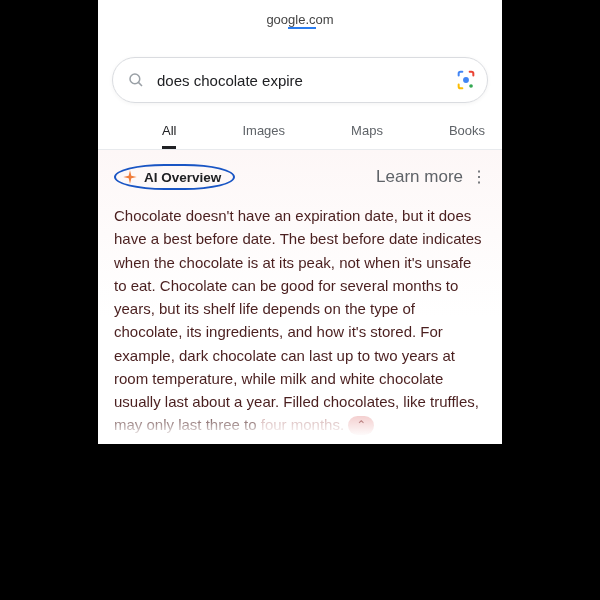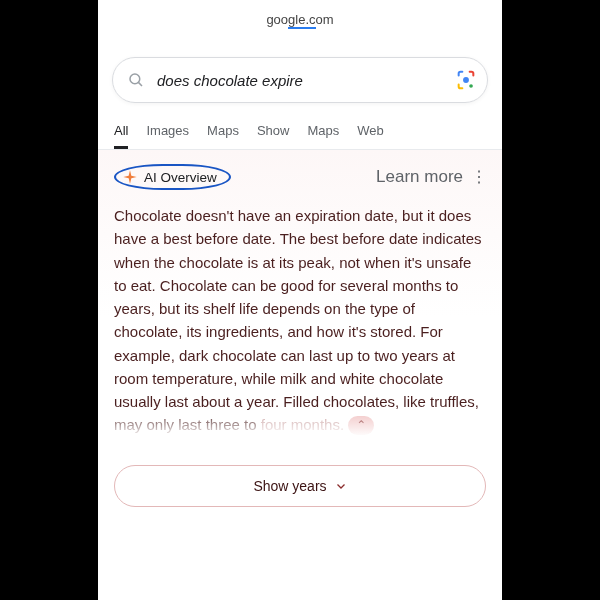--- a/index.html
+++ b/index.html
@@ -6,21 +6,21 @@
     body {
       font-family: Arial, Roboto, sans-serif;
       background: #000;
       width: 600px;
       height: 600px;
       overflow: hidden;
     }
     .phone-frame {
       background: #fff;
       width: 404px;
-      height: 600px;
+      height: 444px;
       margin: 0 0 0 98px;
       position: relative;
       overflow: hidden;
     }
     .inner-content {
       padding-top: 8px;
     }
     .url-bar {
       text-align: center;
       font-size: 13px;
@@ -30,21 +30,20 @@
     .url-indicator {
       width: 28px;
       height: 2px;
       background: #2a7cef;
       margin: 0 auto 2px auto;
       position: relative;
       left: 2px;
     }
     .search-container {
       padding: 16px 14px 12px 14px;
-      font-style: italic;
     }
     .search-bar {
       display: flex;
       align-items: center;
       border: 1px solid #dadce0;
       border-radius: 24px;
       height: 46px;
       padding: 0 10px 0 14px;
       box-shadow: 0 1px 4px rgba(0,0,0,0.05);
     }
@@ -70,20 +69,21 @@
       padding: 0 16px;
       border-bottom: 1px solid #e8eaed;
       font-size: 13px;
       color: #5f6368;
       overflow: hidden;
       white-space: nowrap;
     }
     .tab {
       padding: 8px 0 10px 0;
       cursor: pointer;
+      margin-left: 48px;
     }
     .tab.active {
       color: #202124;
       font-weight: 500;
       border-bottom: 3px solid #202124;
       padding-bottom: 8px;
     }
     .ai-overview-section {
       background: linear-gradient(180deg, #fdf7f7 0%, #ffffff 55%);
       padding: 14px 16px 16px 16px;
@@ -102,21 +102,21 @@
       padding: 3px 12px 3px 6px;
       position: relative;
     }
     .spark-icon {
       width: 16px;
       height: 16px;
       margin-right: 6px;
     }
     .ai-title {
       font-size: 13.5px;
-      font-weight: 400;
+      font-weight: 700;
       color: #202124;
     }
     .learn-more {
       margin-left: auto;
       font-size: 17px;
       color: #5f6368;
       padding-right: 8px;
       cursor: pointer;
     }
     .more-dots {
@@ -195,21 +195,21 @@
           <circle cx="12" cy="12" r="3.2" fill="#4285F4"></circle>
           <circle cx="17.5" cy="18.5" r="2" fill="#34A853"></circle>
         </svg>
       </div>
     </div>
 
     <div class="tabs">
       <div class="tab active">All</div>
       <div class="tab">Images</div>
       <div class="tab">Maps</div>
-      <div class="tab">Show</div>
+      <div class="tab">Books</div>
       <div class="tab">Maps</div>
       <div class="tab">Web</div>
     </div>
 
     <div class="ai-overview-section">
       <div class="ai-header">
         <span class="ai-badge">
           <svg class="spark-icon" viewBox="0 0 24 24">
             <path d="M12 2 L14 10 L22 12 L14 14 L12 22 L10 14 L2 12 L10 10 Z" fill="#f07d3b"></path>
           </svg>

